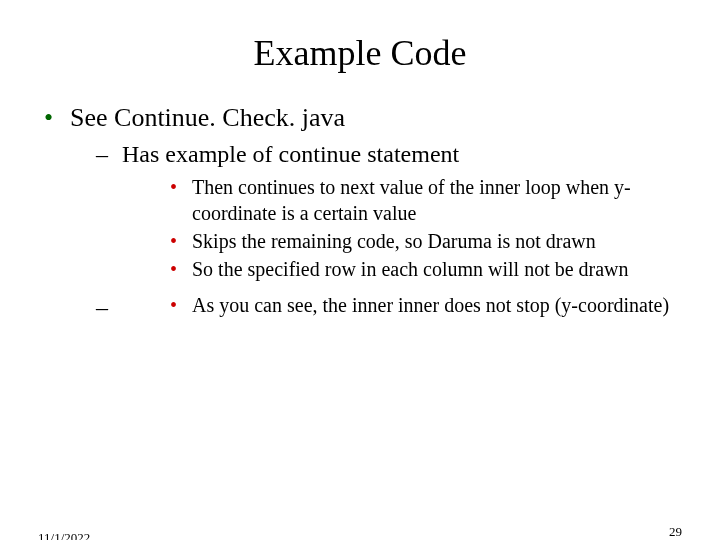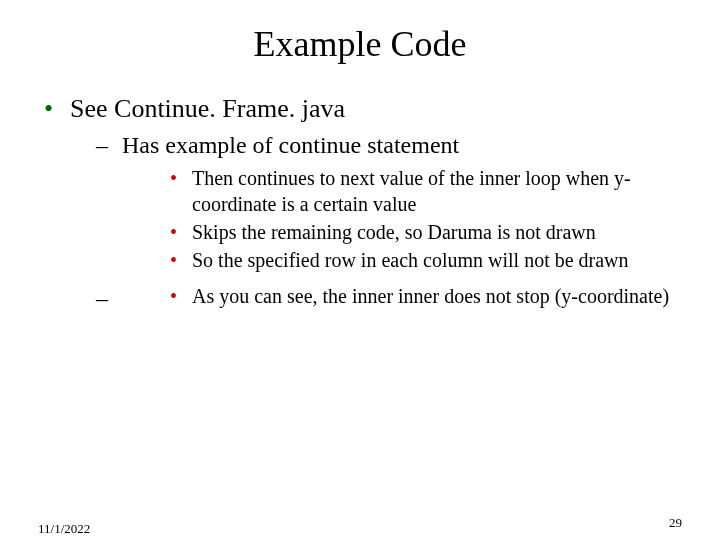--- a/index.html
+++ b/index.html
@@ -15,21 +15,21 @@
   }
   .slide {
     width: 720px;
     height: 540px;
     position: relative;
     box-sizing: border-box;
   }
   .title {
     text-align: center;
     font-size: 36px;
-    margin-top: 23px;
+    margin-top: 32px;
     margin-bottom: 28px;
     font-weight: normal;
   }
   .content {
     padding: 0 38px 0 38px;
   }
   ul.lvl1 {
     list-style: none;
     margin: 0;
     padding: 0;
@@ -103,21 +103,21 @@
 </head>
 <body>
 
 <div class="slide">
 
   <div class="title">Example Code</div>
 
   <div class="content">
     <ul class="lvl1">
       <li>
-        <span>See Continue. Frame. java</span>
+        <span>See Continue. Check. java</span>
         <ul class="lvl2">
           <li>
             <span>Has example of continue statement</span>
             <ul class="lvl3">
               <li>
                 <span>Then continues to next value of the inner loop when y-coordinate is a certain value</span>
               </li>
               <li>
                 <span>Skips the remaining code, so Daruma is not drawn</span>
               </li>

